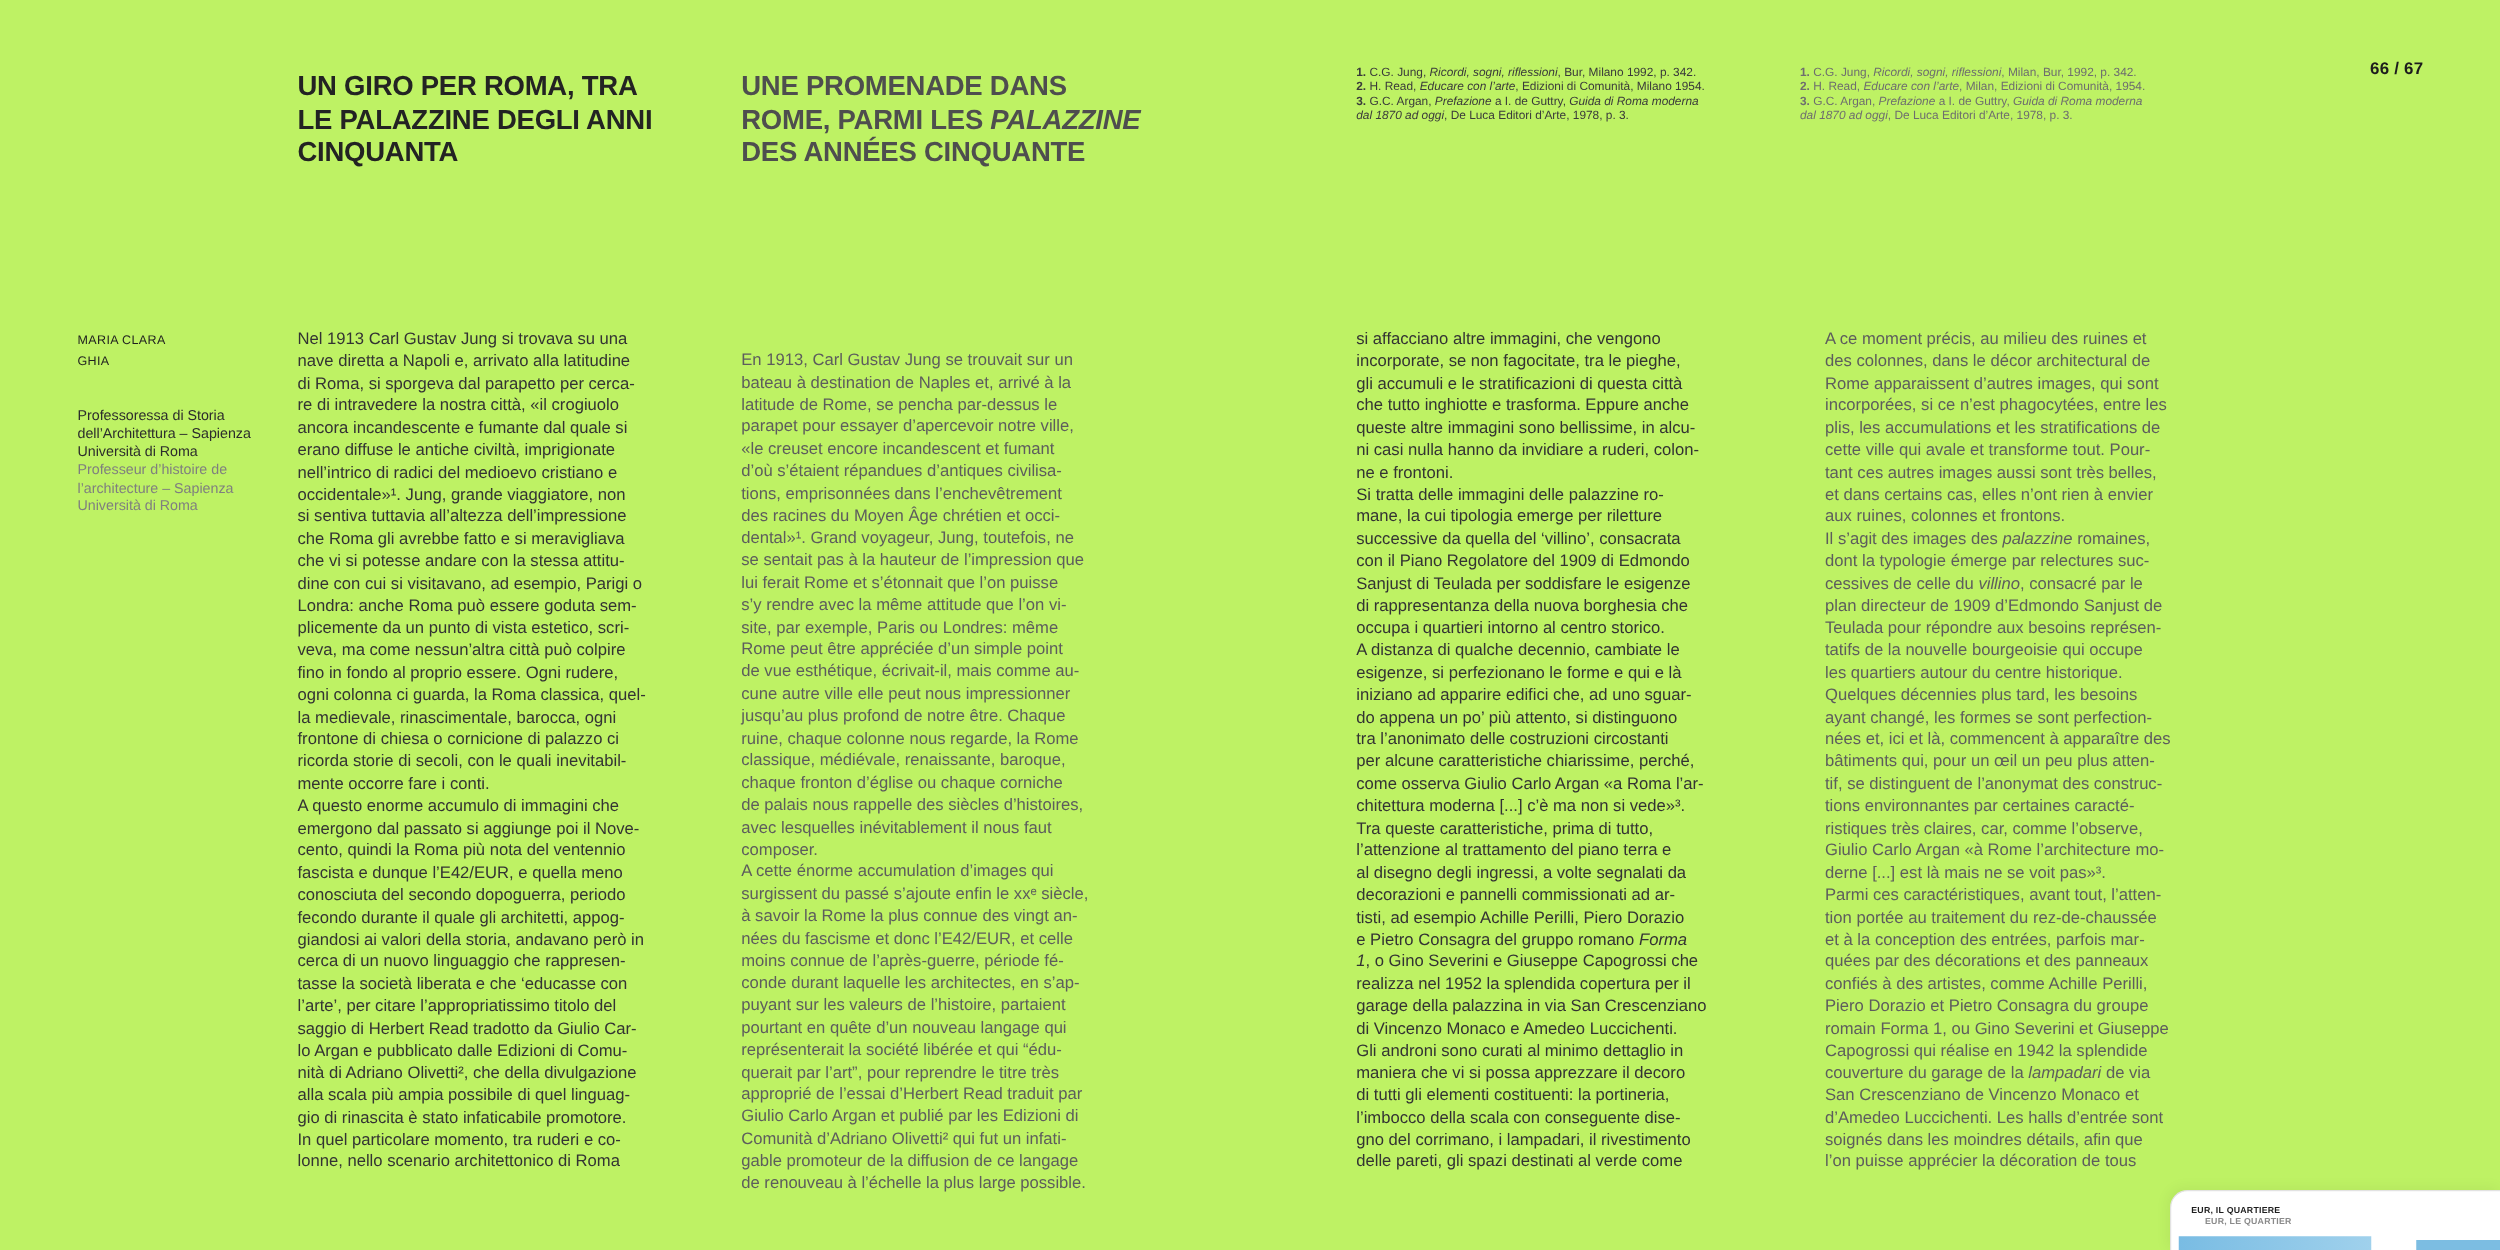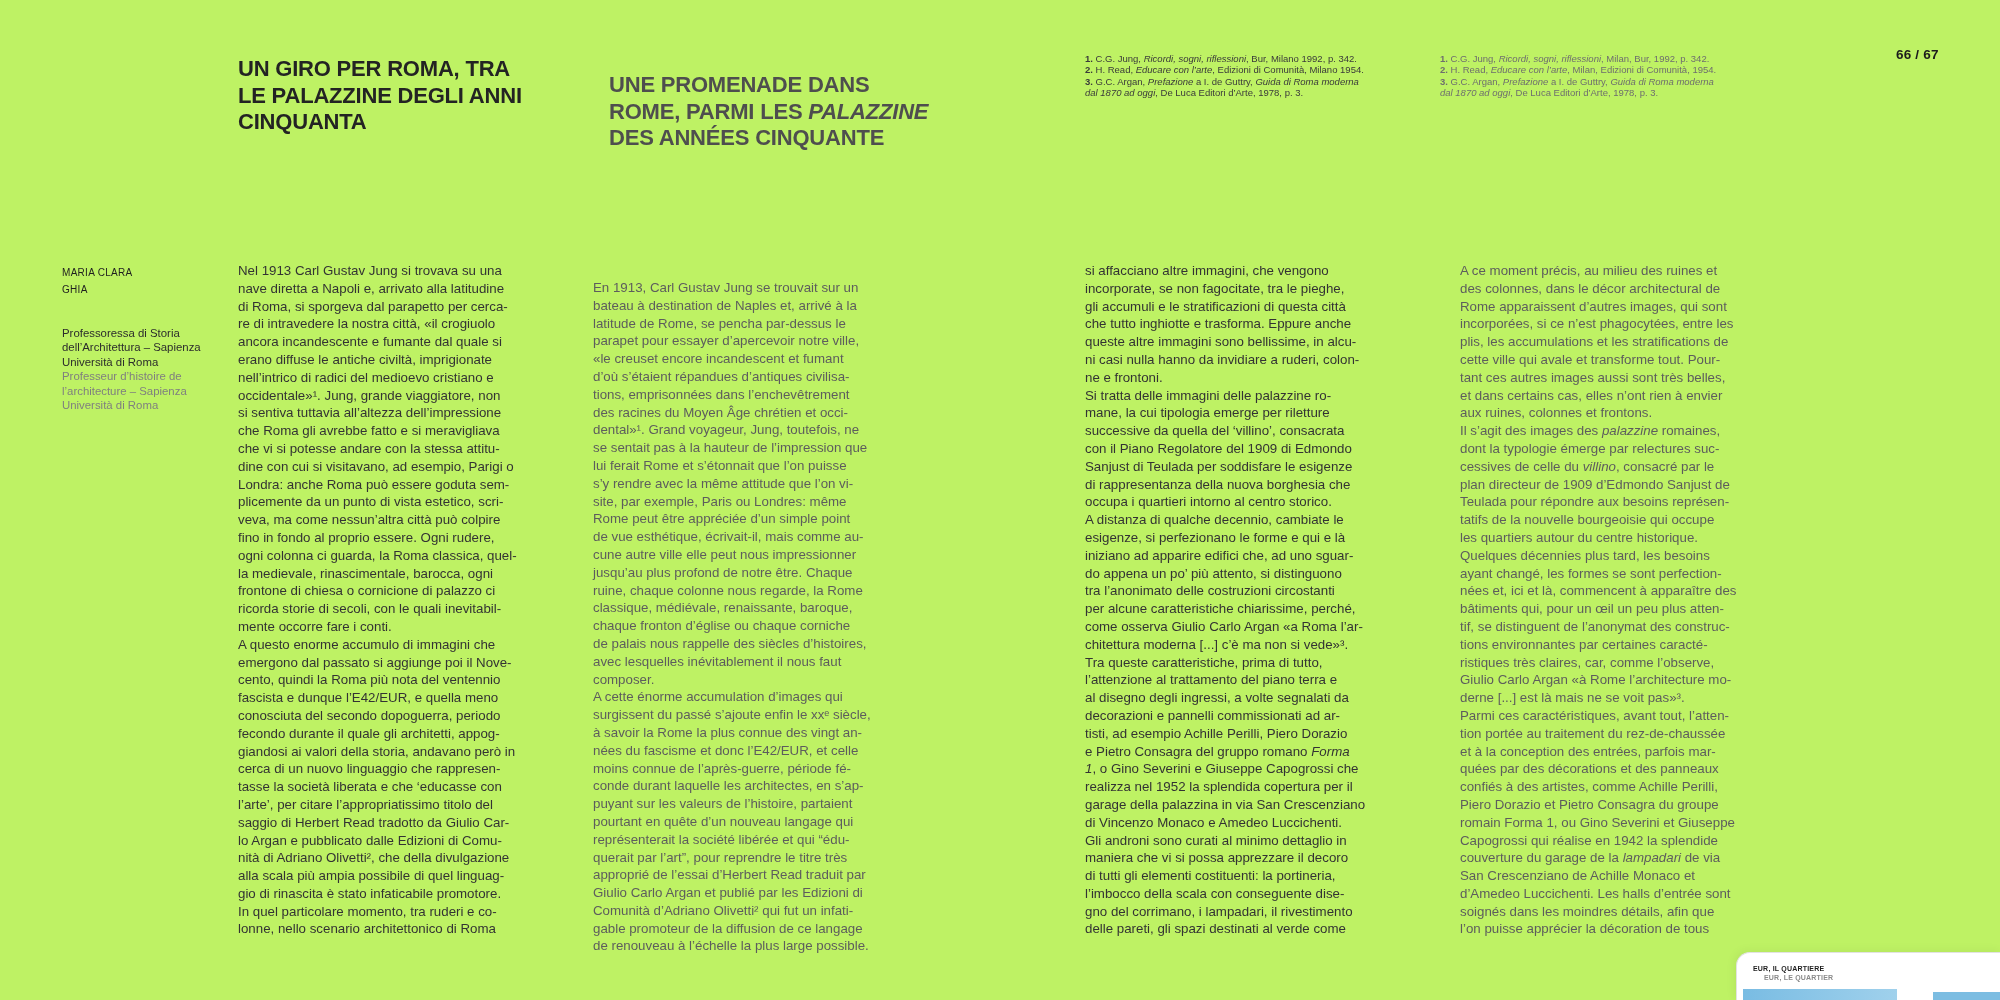--- a/index.html
+++ b/index.html
@@ -38,21 +38,21 @@
   .thumb2{left:196px;top:39px;width:68px;height:9px;background:#7cbde2;}
 </style>
 </head>
 <body>
 
 <div class="spread">
 
   <h1 class="abs title title-it" style="left:238px;top:56px;margin:0;"><span>UN GIRO PER ROMA, TRA
 LE PALAZZINE DEGLI ANNI
 CINQUANTA</span></h1>
-  <h2 class="abs title title-fr" style="left:593px;top:56px;margin:16px;"><span>UNE PROMENADE DANS
+  <h2 class="abs title title-fr" style="left:593px;top:56px;margin:0;"><span>UNE PROMENADE DANS
 ROME, PARMI LES </span><span class="it">PALAZZINE</span><span>
 DES ANNÉES CINQUANTE</span></h2>
 
   <div class="abs fn fn-it" style="left:1085px;top:53px;"><span class="bd">1. </span><span>C.G. Jung, </span><span class="it">Ricordi, sogni, riflessioni</span><span>, Bur, Milano 1992, p. 342.
 </span><span class="bd">2. </span><span>H. Read, </span><span class="it">Educare con l’arte</span><span>, Edizioni di Comunità, Milano 1954.
 </span><span class="bd">3. </span><span>G.C. Argan, </span><span class="it">Prefazione</span><span> a I. de Guttry, </span><span class="it">Guida di Roma moderna
 dal 1870 ad oggi</span><span>, De Luca Editori d’Arte, 1978, p. 3.</span></div>
   <div class="abs fn fn-fr" style="left:1440px;top:53px;"><span class="bd">1. </span><span>C.G. Jung, </span><span class="it">Ricordi, sogni, riflessioni</span><span>, Milan, Bur, 1992, p. 342.
 </span><span class="bd">2. </span><span>H. Read, </span><span class="it">Educare con l’arte</span><span>, Milan, Edizioni di Comunità, 1954.
 </span><span class="bd">3. </span><span>G.C. Argan, </span><span class="it">Prefazione</span><span> a I. de Guttry, </span><span class="it">Guida di Roma moderna
@@ -212,21 +212,21 @@
 derne [...] est là mais ne se voit pas»³.
 Parmi ces caractéristiques, avant tout, l’atten-
 tion portée au traitement du rez-de-chaussée
 et à la conception des entrées, parfois mar-
 quées par des décorations et des panneaux
 confiés à des artistes, comme Achille Perilli,
 Piero Dorazio et Pietro Consagra du groupe
 romain Forma 1, ou Gino Severini et Giuseppe
 Capogrossi qui réalise en 1942 la splendide
 couverture du garage de la </span><span class="it">lampadari</span><span> de via
-San Crescenziano de Achille Monaco et
+San Crescenziano de Vincenzo Monaco et
 d’Amedeo Luccichenti. Les halls d’entrée sont
 soignés dans les moindres détails, afin que
 l’on puisse apprécier la décoration de tous</span></div>
 
   <div class="abs card">
     <div class="card-label1">EUR, IL QUARTIERE</div>
     <div class="card-label2">EUR, LE QUARTIER</div>
     <div class="thumb thumb1"></div>
     <div class="thumb thumb2"></div>
   </div>

